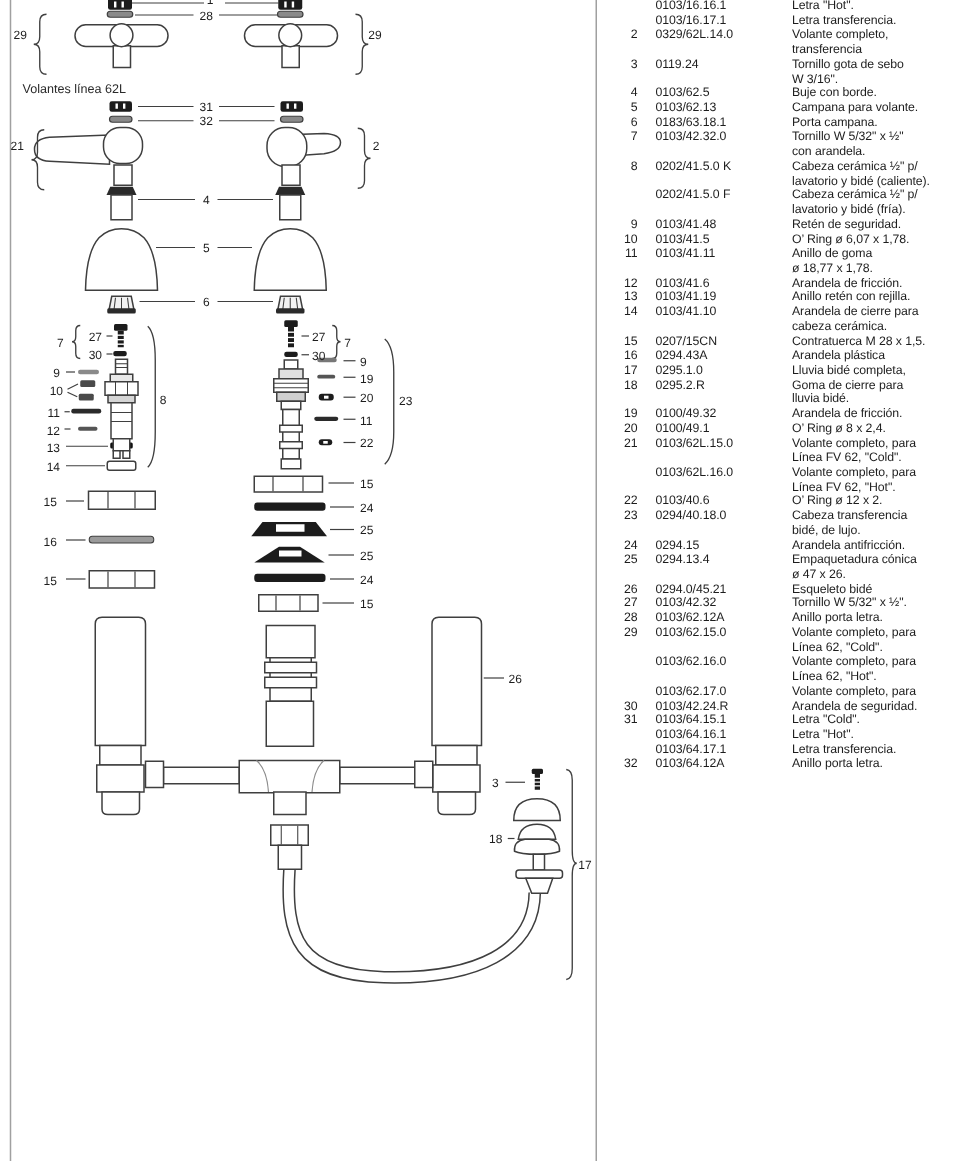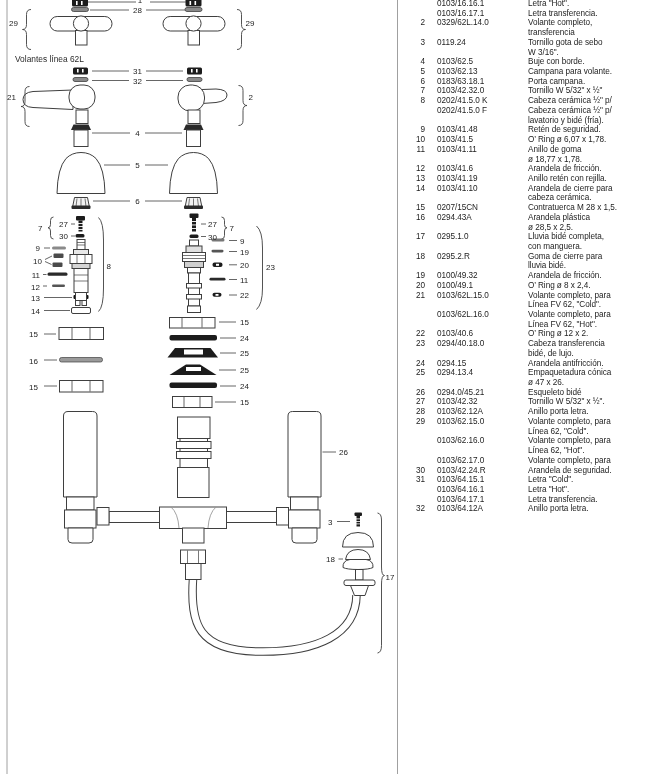--- a/index.html
+++ b/index.html
@@ -397,26 +397,36 @@
     <span class="c-num">6</span>
     <span class="c-code">0183/63.18.1</span>
     <span class="c-desc">Porta campana.</span>
   </div>
       <div class="trow" style="">
     <span class="c-num">7</span>
     <span class="c-code">0103/42.32.0</span>
     <span class="c-desc">Tornillo W 5/32" x ½"</span>
   </div>
       <div class="trow" style="">
+    <span class="c-num"></span>
+    <span class="c-code"></span>
+    <span class="c-desc">con arandela.</span>
+  </div>
+      <div class="trow" style="">
     <span class="c-num">8</span>
     <span class="c-code">0202/41.5.0 K</span>
     <span class="c-desc">Cabeza cerámica ½" p/</span>
   </div>
       <div class="trow" style="">
     <span class="c-num"></span>
+    <span class="c-code"></span>
+    <span class="c-desc">lavatorio y bidé (caliente).</span>
+  </div>
+      <div class="trow" style="">
+    <span class="c-num"></span>
     <span class="c-code">0202/41.5.0 F</span>
     <span class="c-desc">Cabeza cerámica ½" p/</span>
   </div>
       <div class="trow" style="">
     <span class="c-num"></span>
     <span class="c-code"></span>
     <span class="c-desc">lavatorio y bidé (fría).</span>
   </div>
       <div class="trow" style="">
     <span class="c-num">9</span>
@@ -462,35 +472,25 @@
     <span class="c-num">15</span>
     <span class="c-code">0207/15CN</span>
     <span class="c-desc">Contratuerca M 28 x 1,5.</span>
   </div>
       <div class="trow" style="">
     <span class="c-num">16</span>
     <span class="c-code">0294.43A</span>
     <span class="c-desc">Arandela plástica</span>
   </div>
       <div class="trow" style="">
-    <span class="c-num"></span>
-    <span class="c-code"></span>
-    <span class="c-desc">ø 28,5 x 2,5.</span>
-  </div>
-      <div class="trow" style="">
     <span class="c-num">17</span>
     <span class="c-code">0295.1.0</span>
     <span class="c-desc">Lluvia bidé completa,</span>
   </div>
       <div class="trow" style="">
-    <span class="c-num"></span>
-    <span class="c-code"></span>
-    <span class="c-desc">con manguera.</span>
-  </div>
-      <div class="trow" style="">
     <span class="c-num">18</span>
     <span class="c-code">0295.2.R</span>
     <span class="c-desc">Goma de cierre para</span>
   </div>
       <div class="trow" style="">
     <span class="c-num"></span>
     <span class="c-code"></span>
     <span class="c-desc">lluvia bidé.</span>
   </div>
       <div class="trow" style="">

